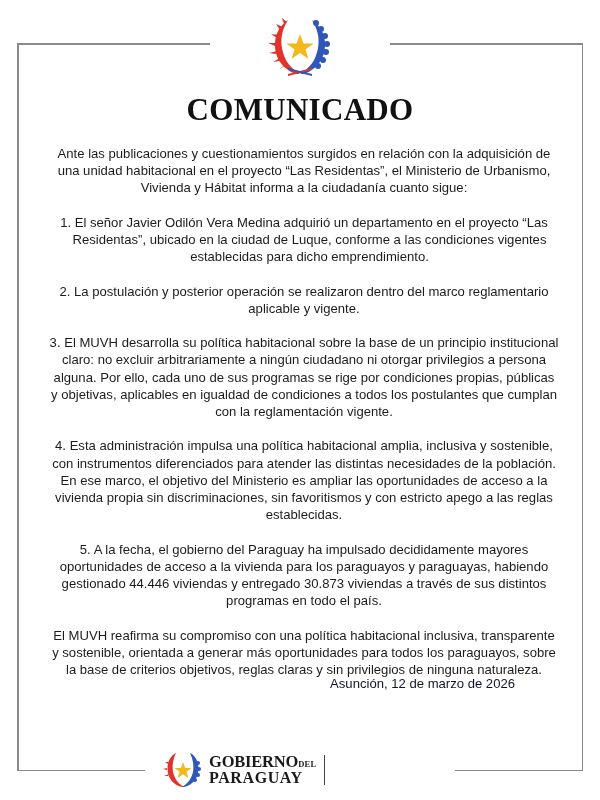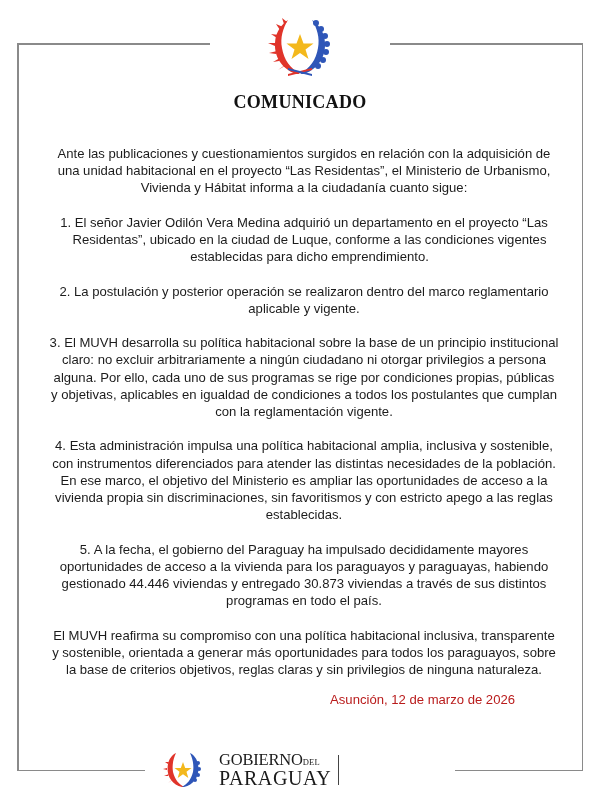--- a/index.html
+++ b/index.html
@@ -1,29 +1,29 @@
 <!DOCTYPE html>
 <html><head>
 <meta charset="utf-8">
 <style>
   html, body { margin:0; padding:0; }
   body { width:600px; height:800px; background:#ffffff; position:relative; overflow:hidden; font-family:"Liberation Sans", sans-serif; color:#1a1a1a; }
   .frame-seg { position:absolute; background:#8a8a8a; }
   .emblem { position:absolute; left:266px; top:16px; width:68px; height:62px; }
-  .title { position:absolute; left:0; width:600px; top:92px; text-align:center; font-family:"Liberation Serif", serif; font-weight:bold; font-size:18px; letter-spacing:0.3px; color:#111; }
+  .title { position:absolute; left:0; width:600px; top:92px; text-align:center; font-family:"Liberation Serif", serif; font-weight:bold; font-size:31px; letter-spacing:0.3px; color:#111; }
   .content { position:absolute; left:49px; top:145px; width:510px; font-size:13.1px; line-height:17.2px; color:#1c1c1c; }
   .content p { margin:0 0 17.2px 0;text-align:center; }
   .item1 { padding-left:11px; text-indent:-11px; }
-  .date { position:absolute; right:85px; top:692px; font-size:13.1px; color:#b91c1c;margin-left:12px; }
+  .date { position:absolute; right:85px; top:676px; font-size:13.1px; color:#0f172a;margin-left:12px; }
   .footer { position:absolute; left:163px; top:750px; height:40px; width:290px; display:flex; align-items:center; }
   .footer-emblem { width:40px; height:40px; }
-  .gob { margin-left:16px; font-family:"Liberation Serif", serif; font-weight:normal; color:#1a1a1a; line-height:1; }
+  .gob { margin-left:6px; font-family:"Liberation Serif", serif; font-weight:bold; color:#1a1a1a; line-height:1; }
   .gob .l1 { font-size:16.5px; letter-spacing:-0.2px; }
   .gob .l1 small { font-size:8.5px; letter-spacing:0.3px; }
-  .gob .l2 { font-size:20px; letter-spacing:0.6px; }
+  .gob .l2 { font-size:16px; letter-spacing:0.6px; }
   .vsep { width:1px; height:30px; background:#444; margin:0 6px 0 7px; }
   .min { font-family:"Liberation Serif", serif; font-weight:bold; font-size:8.7px; line-height:10px; color:#1a1a1a; letter-spacing:0.1px; }
 </style>
 </head>
 <body>
 
 <div class="frame-seg" style="left:17px;top:43px;width:193px;height:1.5px;"></div>
 <div class="frame-seg" style="left:390px;top:43px;width:193px;height:1.5px;"></div>
 <div class="frame-seg" style="left:17px;top:43px;width:1.5px;height:728px;"></div>
 <div class="frame-seg" style="left:581.5px;top:43px;width:1.5px;height:728px;"></div>

